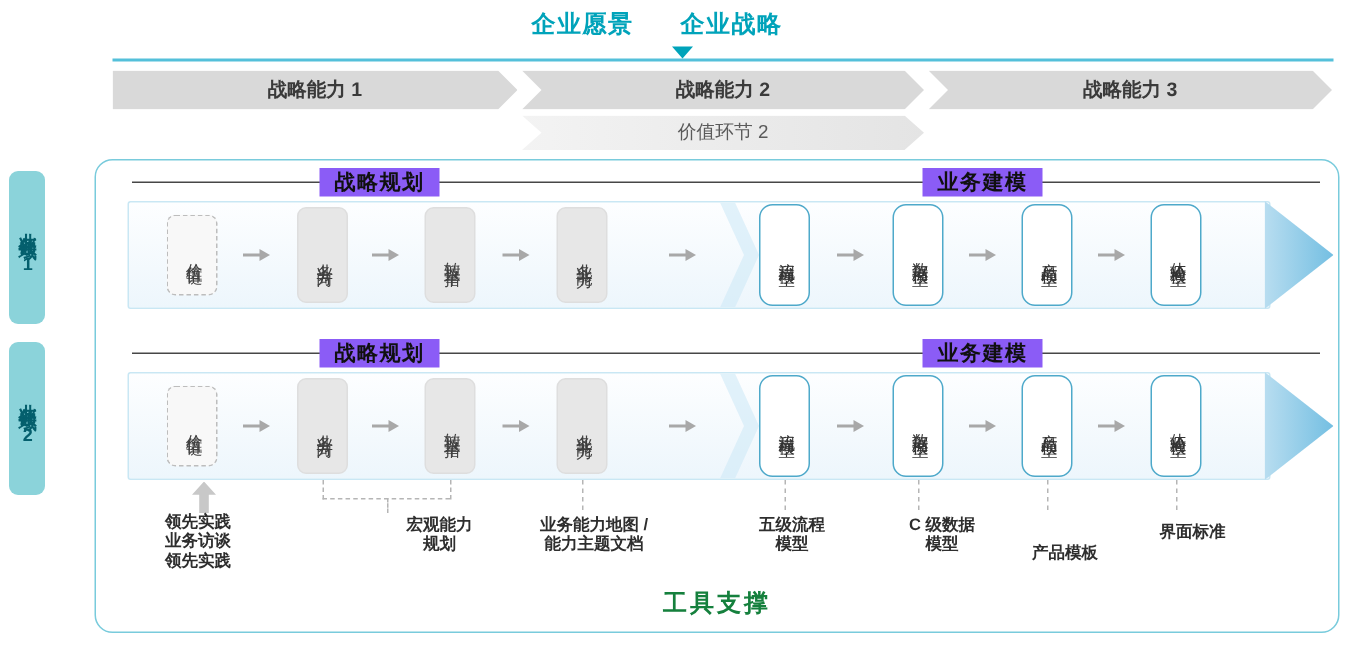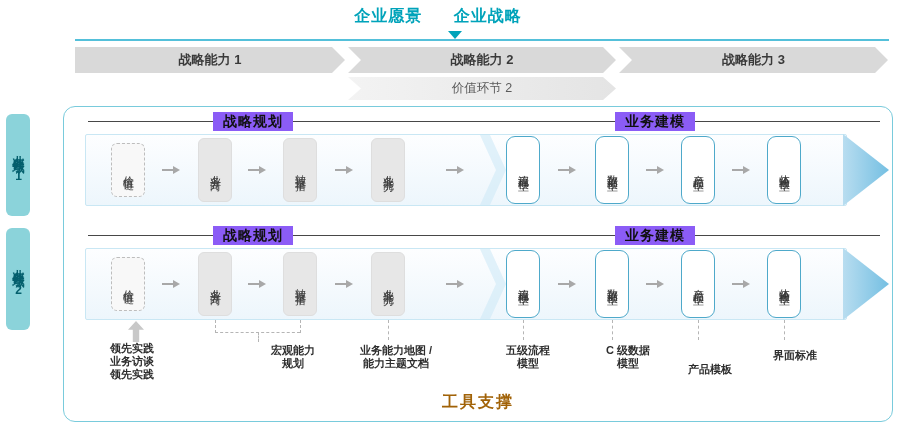--- a/index.html
+++ b/index.html
@@ -19,21 +19,21 @@
   .chev { position:absolute; display:flex; align-items:center; justify-content:center;
     clip-path:polygon(0 0, calc(100% - 13px) 0, 100% 50%, calc(100% - 13px) 100%, 0 100%, 13px 50%); }
   .chev.first { clip-path:polygon(0 0, calc(100% - 13px) 0, 100% 50%, calc(100% - 13px) 100%, 0 100%); }
   .chev.cap { height:26px; background:#d9d9d9; font-weight:bold; font-size:13px; color:#3a3a3a; }
   .chev.val { height:23px; background:linear-gradient(90deg,#f3f3f3,#e4e4e4); font-size:12.5px; color:#5a5a5a; }
 
   
   .toolbox { position:absolute; left:63px; top:106px; width:830px; height:316px;
     border:1.5px solid #79cbdc; border-radius:12px; }
   .tool-label { position:absolute; left:478px; top:392px; transform:translateX(-50%);
-    font-size:16px; font-weight:bold; color:#a16207; letter-spacing:2px; white-space:nowrap; }
+    font-size:16px; font-weight:bold; color:#15803d; letter-spacing:2px; white-space:nowrap; }
 
   
   .domain-label { position:absolute; left:6px; width:24px; height:102px; border-radius:6px;
     background:#8bd3da; display:flex; align-items:center; justify-content:center;
     writing-mode:vertical-rl; text-orientation:upright;
     font-size:12px; font-weight:bold; color:#045f6d; letter-spacing:2px; }
 
   
   .band { position:absolute; left:0; width:910px; height:106px; }
   .band-line { position:absolute; left:88px; width:792px; top:9px; height:1px; background:#474747; }

